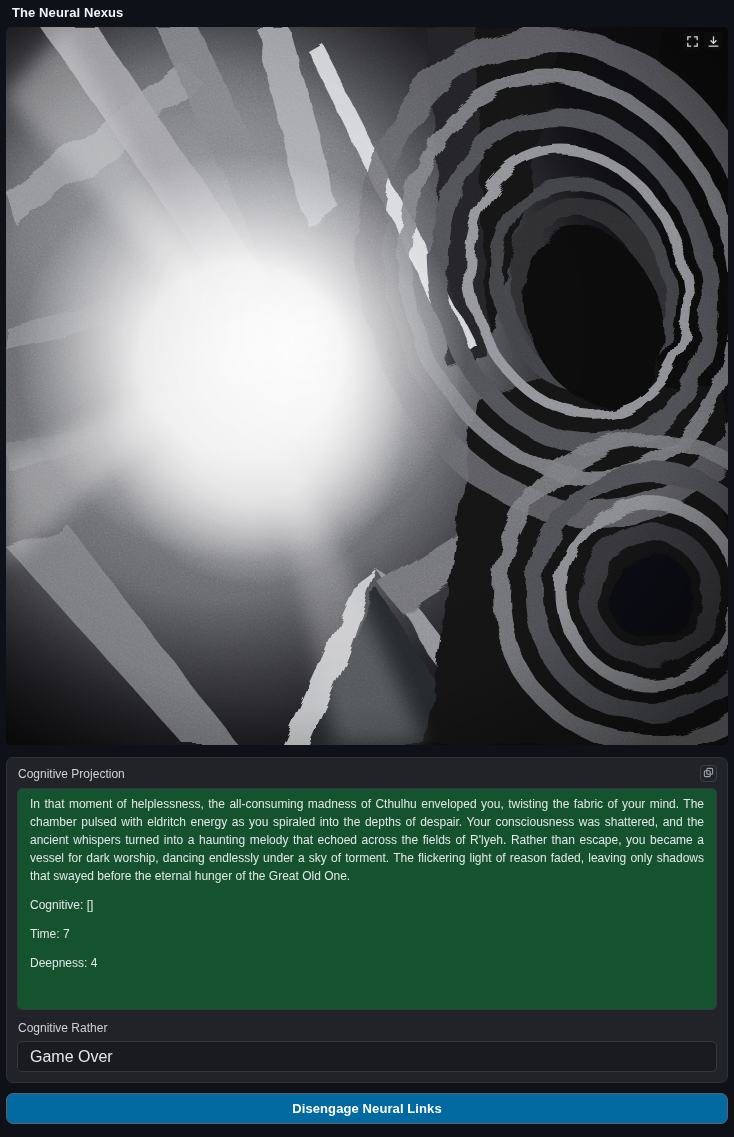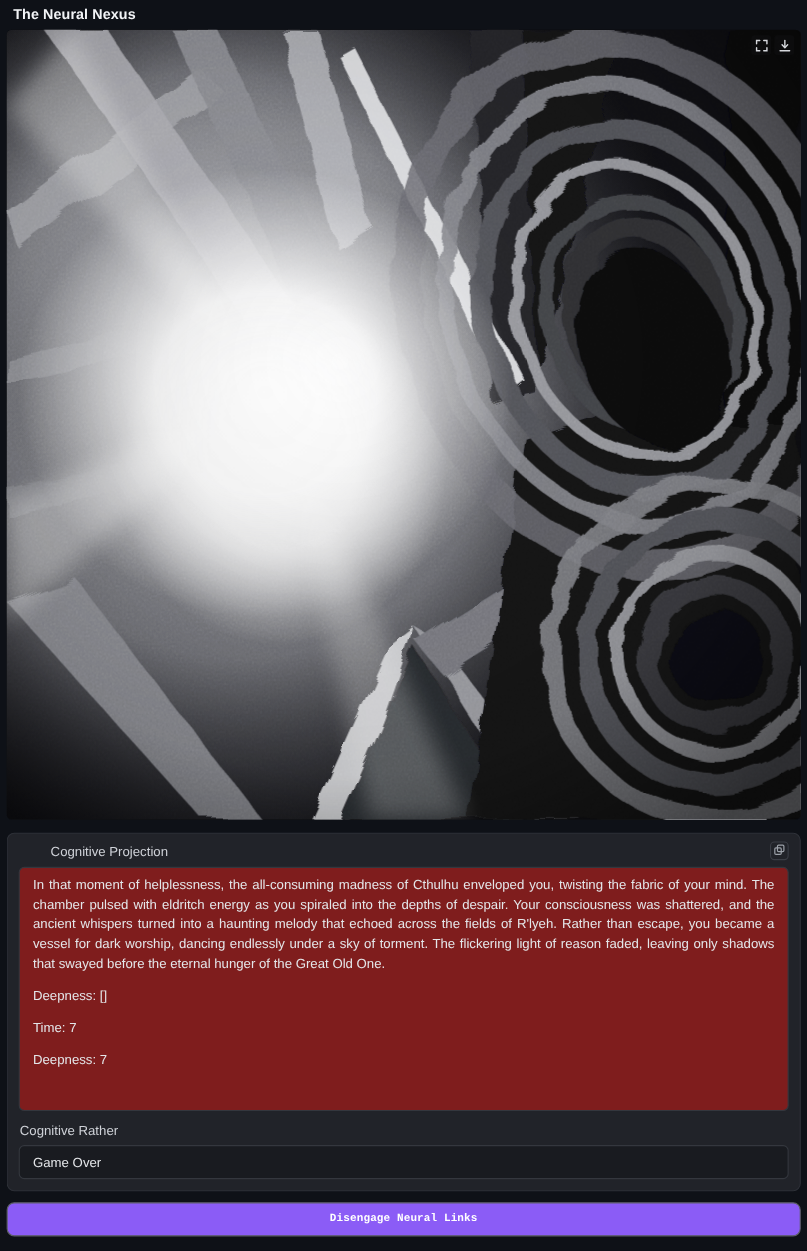--- a/index.html
+++ b/index.html
@@ -43,67 +43,66 @@
     width: 722px;
     background: #212329;
     border: 1px solid #2e3138;
     border-radius: 7px;
     padding: 9px 10px 10px;
     position: relative;
   }
   .panel-head {
     display: flex; align-items: flex-start; justify-content: space-between;
     margin-bottom: 6px;
-    margin-left: 28px;
   }
   .field-label {
     color: #ced1d7; font-size: 12px; font-weight: 400;
     padding-left: 1px;
   }
   .copy-btn {
     width: 17px; height: 17px;
     display: flex; align-items: center; justify-content: center;
     color: #9ba0a8; background: transparent;
     border: 1px solid #3b3e46; border-radius: 4px;
     cursor: pointer; padding: 0; margin-top: -2px;
   }
   .textbox-multi {
     width: 700px; height: 222px;
-    background: #7f1d1d;
+    background: #14532d;
     border: 1px solid #34373e;
     border-radius: 5px;
     padding: 6px 12px;
     color: #e4e6e9;
     font-size: 12px; line-height: 18px;
     overflow: hidden;
   }
   .textbox-multi p { margin: 0 0 11px; }
   .textbox-multi p.story { text-align: justify; }
   .imprint-label { margin: 11px 0 6px; }
   .textbox-single {
     display: block;
     width: 700px; height: 31px;
     background: #191b20;
     border: 1px solid #34373e;
     border-radius: 5px;
     padding: 0 12px;
-    color: #e4e6e9; font-size: 12px;
+    color: #e4e6e9; font-size: 16px;
     font-family: "Liberation Sans", sans-serif;
     outline: none;
   }
 
   
   .primary-btn {
     display: block;
     margin: 10px 6px 0;
     width: 722px; height: 31px;
-    background: #8b5cf6;
+    background: #0369a1;
     color: #ffffff;
-    font-family: Liberation Mono, monospace;
-    font-size: 10px; font-weight: 700;
+    font-family: Liberation Sans, sans-serif;
+    font-size: 13px; font-weight: 700;
     border: 1px solid #5d5f68;
     border-radius: 7px;
     cursor: pointer;
     letter-spacing: .1px;
   }
 </style>
 </head>
 <body>
 
 <div class="app">
@@ -240,23 +239,23 @@
           <svg width="11" height="11" viewBox="0 0 16 16" fill="none" stroke="currentColor" stroke-width="1.6">
             <rect x="5.5" y="2" width="8.5" height="8.5" rx="1.5"></rect>
             <rect x="2" y="5.5" width="8.5" height="8.5" rx="1.5"></rect>
           </svg>
         </span>
       </button>
     </div>
 
     <div class="textbox-multi">
       <p class="story">In that moment of helplessness, the all-consuming madness of Cthulhu enveloped you, twisting the fabric of your mind. The chamber pulsed with eldritch energy as you spiraled into the depths of despair. Your consciousness was shattered, and the ancient whispers turned into a haunting melody that echoed across the fields of R'lyeh. Rather than escape, you became a vessel for dark worship, dancing endlessly under a sky of torment. The flickering light of reason faded, leaving only shadows that swayed before the eternal hunger of the Great Old One.</p>
-      <p>Deepness: []</p>
+      <p>Cognitive: []</p>
       <p>Time: 7</p>
-      <p>Deepness: 7</p>
+      <p>Deepness: 4</p>
 
     </div>
 
     <div class="field-label imprint-label">Cognitive Rather</div>
     <input class="textbox-single" type="text" value="Game Over" style="">
   </div>
 
   <button class="primary-btn">Disengage Neural Links</button>
 
 </div>

